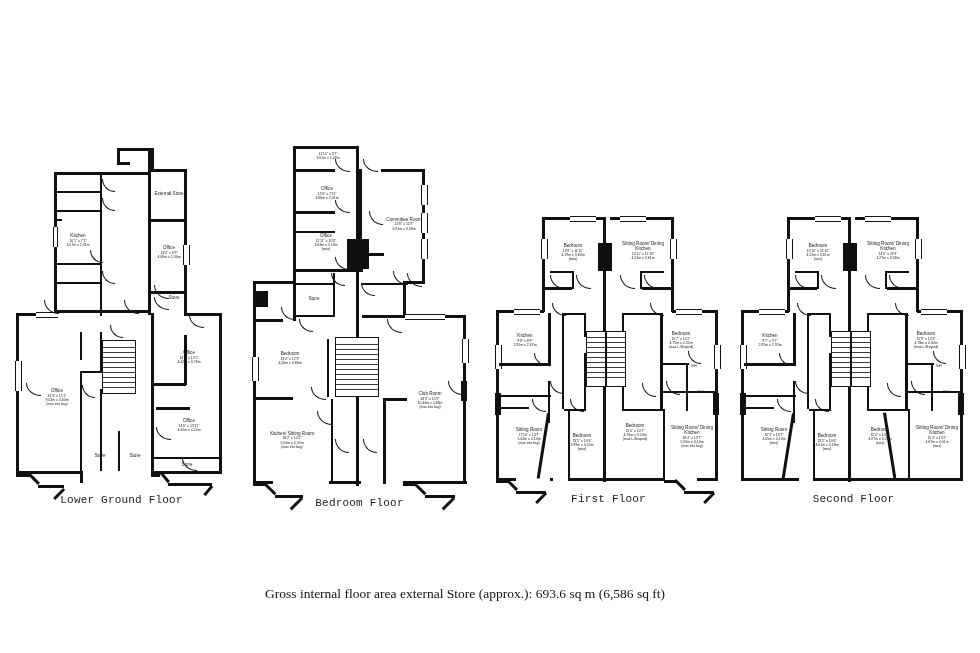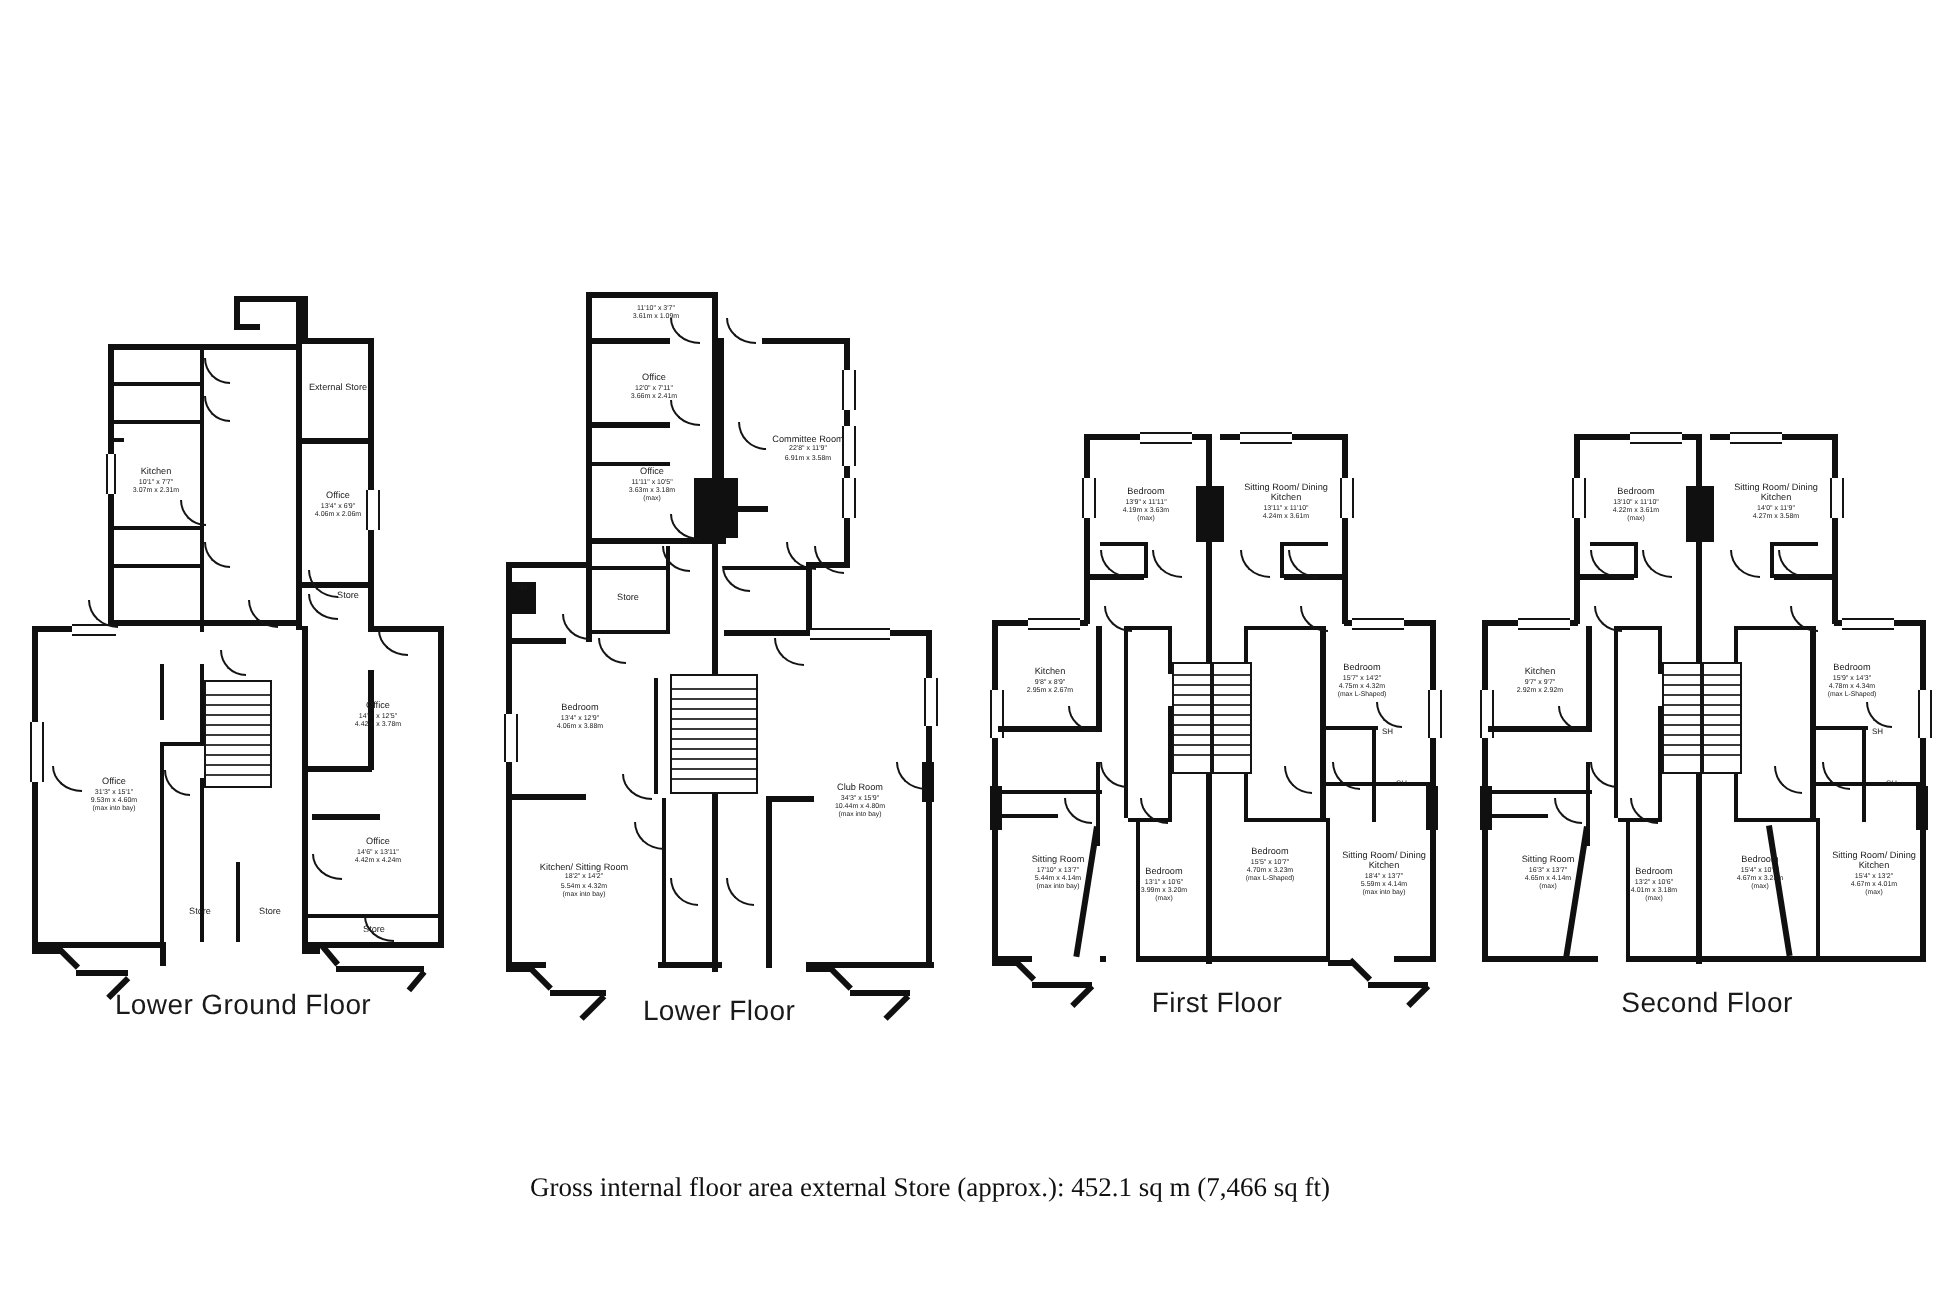--- a/index.html
+++ b/index.html
@@ -13,21 +13,21 @@
   .logo{position:absolute;left:772px;top:32px;width:192px;height:82px;}
   .logo-red{position:absolute;left:0;top:20px;width:60px;height:62px;background:#cf2229;}
   .logo-navy{position:absolute;left:60px;top:20px;width:132px;height:62px;background:#1d2b47;}
   .logo-word{position:absolute;left:60px;top:20px;width:132px;height:62px;
     display:flex;align-items:center;justify-content:center;
     font-family:"Liberation Serif",serif;font-size:50px;font-weight:700;color:#ffffff;letter-spacing:1px;}
   .logo-feather{position:absolute;left:6px;top:0px;width:66px;height:78px;}
 
   
   .plan{position:absolute;}
-  .plan-caption{position:absolute;width:100%;text-align:center;font-size:14px;color:#1a1a1a;letter-spacing:.2px;}
+  .plan-caption{position:absolute;width:100%;text-align:center;font-size:11px;color:#1a1a1a;letter-spacing:.2px;font-family:Liberation Mono, monospace;}
 
   
   .w{position:absolute;background:#101010;}          
   .lbl{position:absolute;text-align:center;line-height:1.25;color:#1a1a1a;
        font-size:4.1px;white-space:nowrap;}
   .lbl .nm{font-size:4.6px;display:block;}
   .lbl .dim{font-size:3.5px;display:block;}
   .lbl .note{font-size:3.4px;display:block;}
   .sh{position:absolute;font-size:4px;}
   .blk{position:absolute;background:#101010;}         
@@ -314,21 +314,21 @@
       <span class="dim">5.54m x 4.32m</span>
       <span class="note">(max into bay)</span>
     </div>
     <div class="lbl" style="left:152px;top:248px;width:70px;">
       <span class="nm">Club Room</span>
       <span class="dim">34'3" x 15'9"</span>
       <span class="dim">10.44m x 4.80m</span>
       <span class="note">(max into bay)</span>
     </div>
 
-    <div class="plan-caption" style="left:0;top:354px;">Lower Floor</div>
+    <div class="plan-caption" style="left:0;top:354px;">Bedroom Floor</div>
   </div>
 
   <div class="plan" style="left:492px;top:205px;width:233px;height:305px;">
 
     <div class="w" style="left:50px;top:12px;width:62px;height:3px;"></div>
     <div class="w" style="left:50px;top:12px;width:3px;height:72px;"></div>
     <div class="w" style="left:50px;top:82px;width:30px;height:3px;"></div>
     <div class="w" style="left:118px;top:12px;width:64px;height:3px;"></div>
     <div class="w" style="left:179px;top:12px;width:3px;height:72px;"></div>
     <div class="w" style="left:150px;top:82px;width:32px;height:3px;"></div>
@@ -637,15 +637,15 @@
     <div class="lbl" style="left:172px;top:220px;width:56px;">
       <span class="nm" style="white-space:normal;line-height:1.15;">Sitting Room/ Dining Kitchen</span>
       <span class="dim">15'4" x 13'2"</span>
       <span class="dim">4.67m x 4.01m</span>
       <span class="note">(max)</span>
     </div>
 
     <div class="plan-caption" style="left:0;top:288px;">Second Floor</div>
   </div>
 
-  <div class="footer-left">Gross internal floor area external Store (approx.): 452.1 sq m (7,466 sq ft)</div>
+  <div class="footer-left">Gross internal floor area external Store (approx.): 693.6 sq m (6,586 sq ft)</div>
 
 </div>
 
 </body></html>

